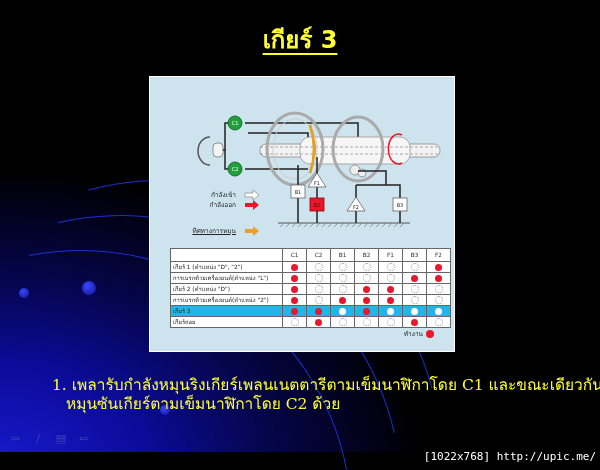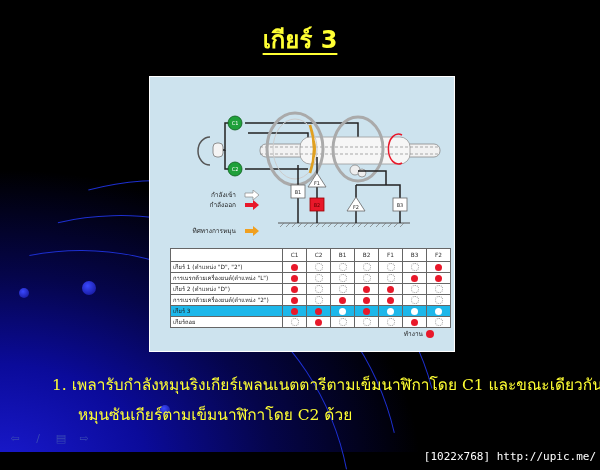--- a/index.html
+++ b/index.html
@@ -98,21 +98,21 @@
     <svg width="16" height="10">
         <path d="M1 3 H9 V0 L15 5 L9 10 V7 H1 Z" fill="#fff" stroke="#888" stroke-width="0.7"></path>
       </svg>
   </div>
   <div class="legend-row" style="top:123px;">
     <span class="lbl">กำลังออก</span>
     <svg width="16" height="10">
         <path d="M1 3 H9 V0 L15 5 L9 10 V7 H1 Z" fill="#e8182a"></path>
       </svg>
   </div>
-  <div class="legend-row" style="top:149px;">
+  <div class="legend-row" style="top:149px;text-decoration:underline;">
     <span class="lbl">ทิศทางการหมุน</span>
     <svg width="16" height="10">
         <path d="M1 3 H9 V0 L15 5 L9 10 V7 H1 Z" fill="#f0a020"></path>
       </svg>
   </div>
 
   <table class="gt">
     <thead>
       <tr>
         <th class="rl"></th>
@@ -189,21 +189,21 @@
       </tbody>
   </table>
 
   <div class="active-legend">
     <span>ทำงาน</span>
     <span class="on"></span>
   </div>
 </div>
 
 <div class="caption" style="left:52px;top:372px;">1. เพลารับกำลังหมุนริงเกียร์เพลนเนตตารีตามเข็มนาฬิกาโดย C1 และขณะเดียวกันก็</div>
-<div class="caption" style="left:66px;top:402px;margin-left:12px;">หมุนซันเกียร์ตามเข็มนาฬิกาโดย C2 ด้วย</div>
+<div class="caption" style="left:66px;top:391px;">หมุนซันเกียร์ตามเข็มนาฬิกาโดย C2 ด้วย</div>
 
 <div class="nav">
   <span>⇦</span>
   <span>∕</span>
   <span>▤</span>
   <span>⇨</span>
 </div>
 
 <div class="wm">[1022x768] http://upic.me/</div>
 

